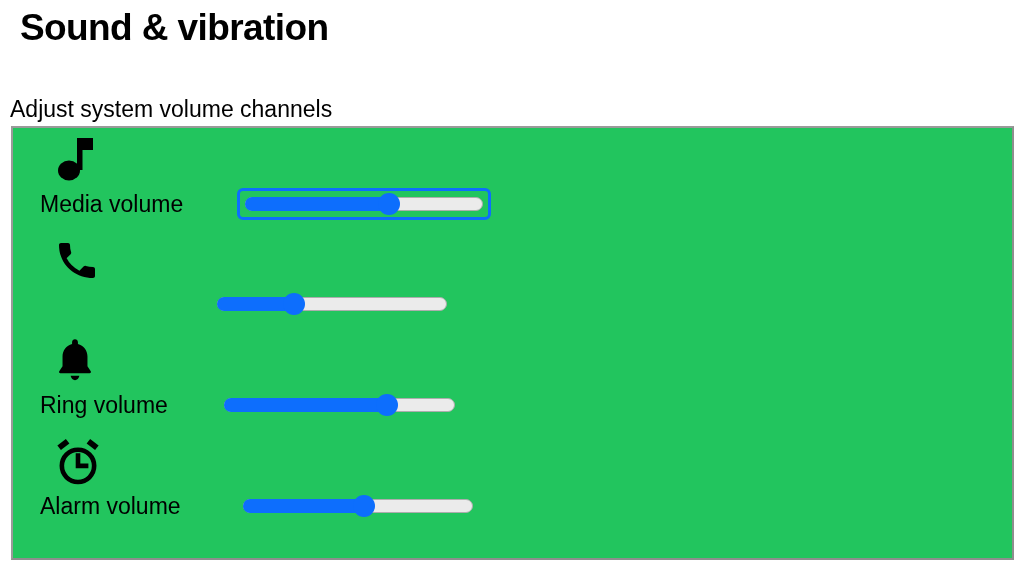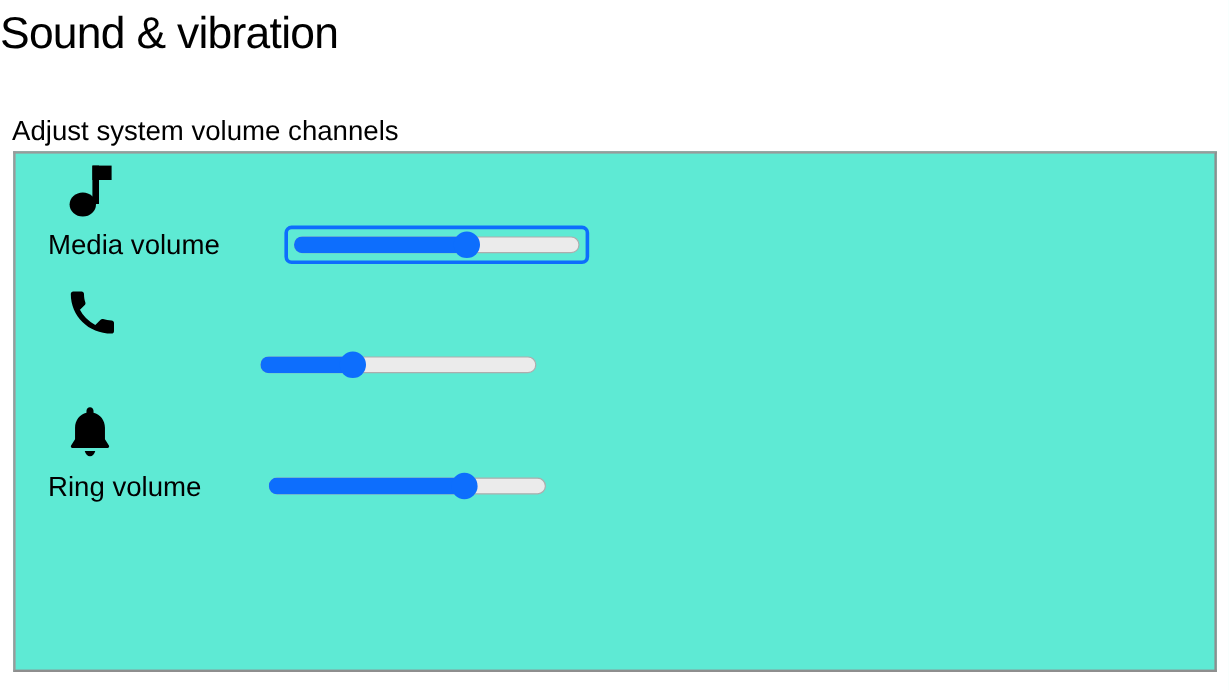--- a/index.html
+++ b/index.html
@@ -11,24 +11,24 @@
     width: 1024px;
     height: 575px;
     overflow: hidden;
     font-family: "Liberation Sans", sans-serif;
     color: #000000;
     position: relative;
   }
 
   #page-title {
     position: absolute;
-    left: 0;
+    left: 20px;
     top: 4px;
     font-size: 37px;
-    font-weight: normal;
+    font-weight: bold;
     letter-spacing: -0.6px;
     line-height: 48px;
     white-space: nowrap;
   }
 
   #section-subtitle {
     position: absolute;
     left: 10px;
     top: 96px;
     font-size: 23px;
@@ -38,21 +38,21 @@
 
   #volume-panel {
     position: absolute;
     left: 11px;
     top: 126px;
     width: 1003px;
     height: 434px;
     box-sizing: border-box;
     border: 2px solid;
     border-color: #9a9a9a #8e8e8e #8e8e8e #9a9a9a;
-    background: #5eead4;
+    background: #22c55e;
   }
 
   .volume-row {
     position: absolute;
     left: 0;
     width: 100%;
     height: 100px;
   }
   .volume-row.r0 { top: 2px; }
   .volume-row.r1 { top: 102px; }
@@ -175,14 +175,31 @@
     </div>
     <div class="row-label">Ring volume</div>
     <div class="slider-wrap" style="left: 211px;">
       <div class="slider" style="width: 231px;">
         <div class="slider-fill" style="width: 161.7px;"></div>
         <div class="slider-thumb" style="left: 161.7px;"></div>
       </div>
     </div>
   </div>
 
+  <div class="volume-row r3">
+    <div class="row-icon">
+      <svg width="50" height="50" viewBox="0 0 26 26" aria-hidden="true">
+        <circle cx="13" cy="15" r="8.4" fill="none" stroke="#000" stroke-width="2.4"></circle>
+        <path d="M13 9.6V15h4.2" fill="none" stroke="#000" stroke-width="2.4" stroke-linecap="square"></path>
+        <path d="M3.2 5.6 7.6 2.2" stroke="#000" stroke-width="3" stroke-linecap="butt"></path>
+        <path d="M22.8 5.6 18.4 2.2" stroke="#000" stroke-width="3" stroke-linecap="butt"></path>
+      </svg>
+    </div>
+    <div class="row-label">Alarm volume</div>
+    <div class="slider-wrap" style="left: 230px;">
+      <div class="slider" style="width: 230px;">
+        <div class="slider-fill" style="width: 119.6px;"></div>
+        <div class="slider-thumb" style="left: 119.6px;"></div>
+      </div>
+    </div>
+  </div>
 
 </div>
 
 </body></html>

